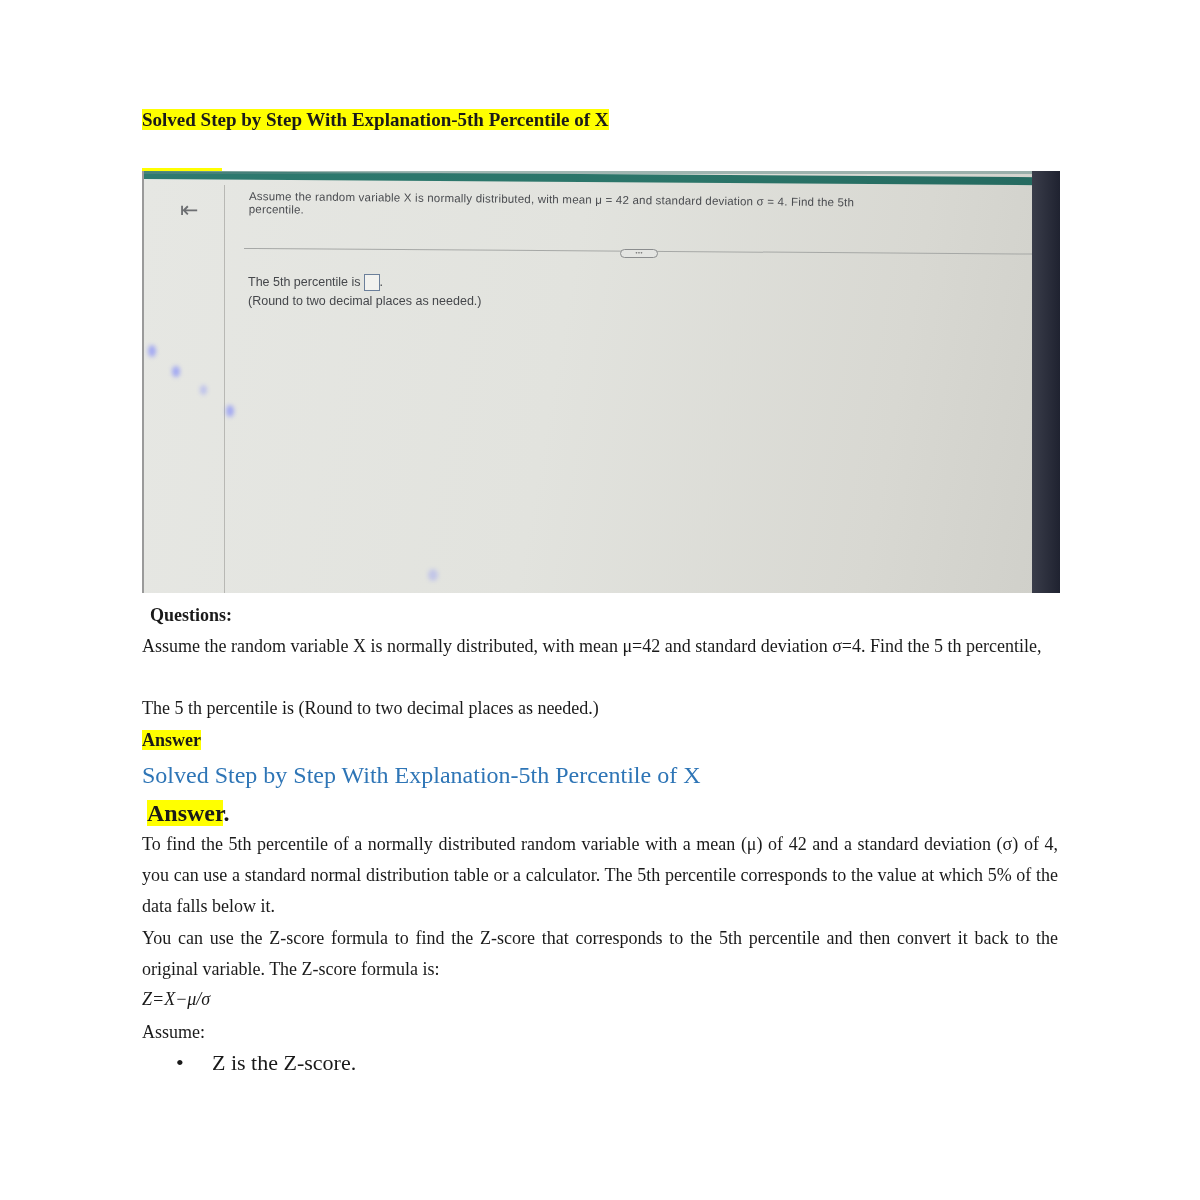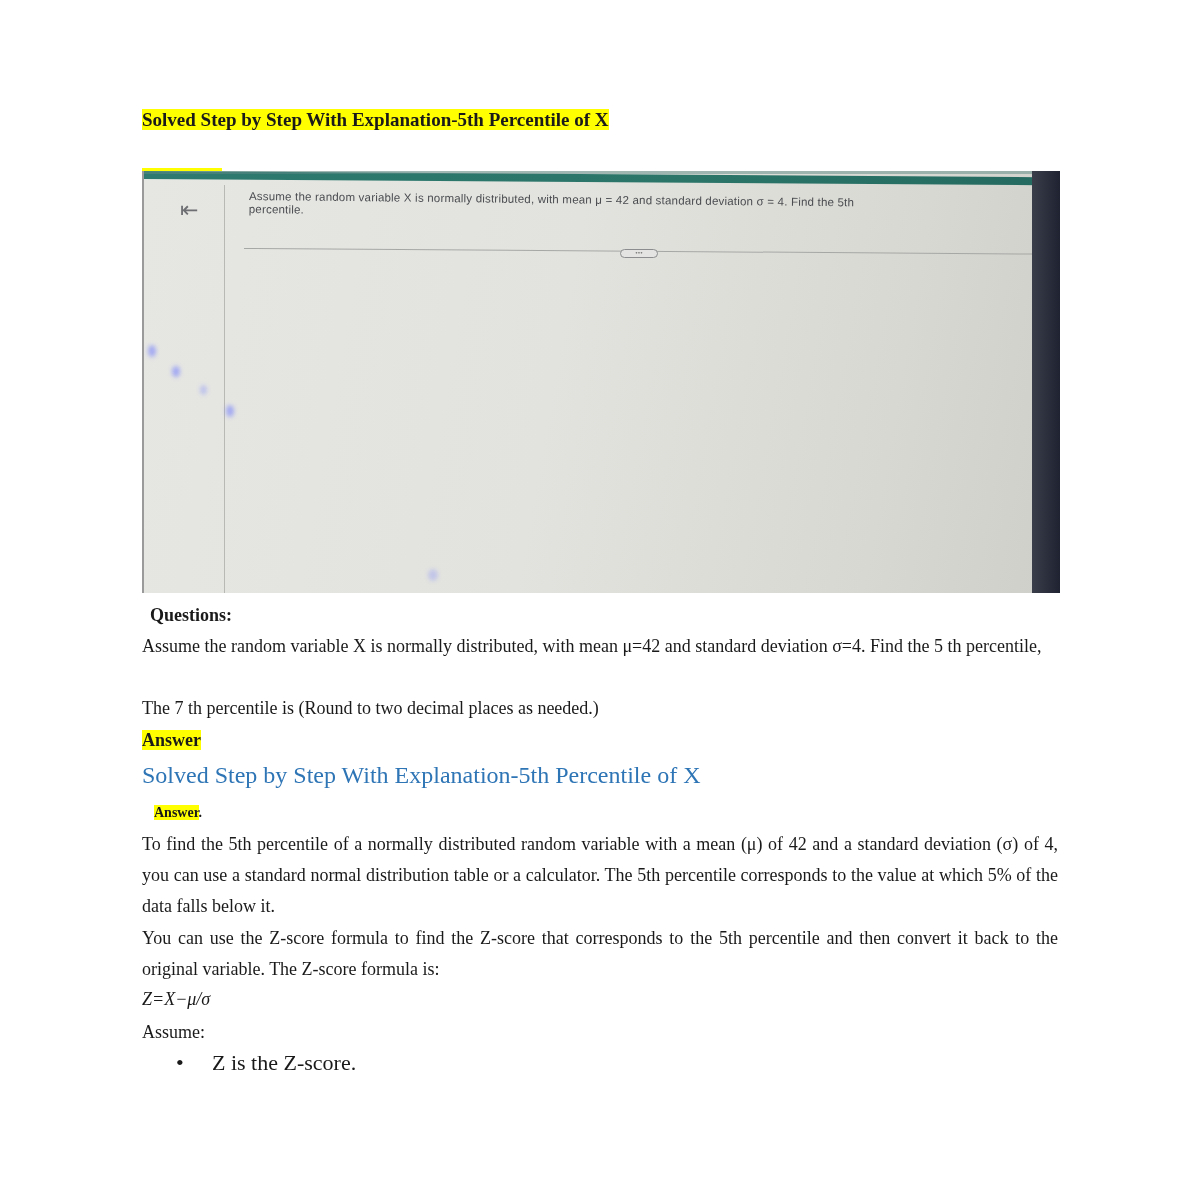--- a/index.html
+++ b/index.html
@@ -31,21 +31,21 @@
                      font-size: 12.5px; line-height: 19px; color: #45474b; }
   .photo .ans-box { display: inline-block; width: 14px; height: 15px; border: 1px solid #6b7f9a; vertical-align: middle; margin-left: 3px; background: #f2f2ef; }
   .photo .glare { position: absolute; border-radius: 50%; background: rgba(110,120,255,0.55); filter: blur(2px); }
 
   .s-questions { position: absolute; top: 603px; left: 8px; font-weight: bold; font-size: 18px; line-height: 24px; }
   .para { position: absolute; left: 0; width: 916px; font-size: 18px; line-height: 31px; text-align: justify; }
   .q-para { top: 631px; }
   .q-line3 { top: 693px; }
   .answer1 { position: absolute; top: 729px; left: 0; font-weight: bold; font-size: 18px; line-height: 22px; }
   .blue-head { position: absolute; top: 759px; left: 0; font-size: 24px; line-height: 32px; color: #2e75b6; }
-  .answer2 { position: absolute; top: 802px; left: 12px; font-weight: bold; font-size: 14px; line-height: 22px; }
+  .answer2 { position: absolute; top: 802px; left: 5px; font-weight: bold; font-size: 24px; line-height: 22px; }
   .a-para1 { top: 829px; }
   .a-para2 { top: 923px; }
   .formula { position: absolute; top: 987px; left: 0; font-style: italic; font-size: 18px; line-height: 24px; text-align: right; }
   .where { position: absolute; top: 1020px; left: 0; font-size: 18px; line-height: 24px; }
   .bullet { position: absolute; top: 1051px; left: 34px; font-size: 22px; line-height: 24px; }
   .bullet .dot { display: inline-block; width: 36px; }
 </style>
 </head>
 <body>
 
@@ -57,31 +57,37 @@
     <div class="topbar"></div>
     <div class="topbar-shade"></div>
     <div class="side-divider"></div>
     <div class="back-icon">⇤</div>
     <div class="q-text">
       <div>Assume the random variable X is normally distributed, with mean μ = 42 and standard deviation σ = 4. Find the 5th</div>
       <div>percentile.</div>
     </div>
     <div class="divider"></div>
     <div class="dots-btn">•••</div>
+    <div class="ans-text">
+      <div>
+        <span>The 5th percentile is</span><span class="ans-box"></span><span>.</span>
+      </div>
+      <div>(Round to two decimal places as needed.)</div>
+    </div>
     <div class="glare" style="left:4px;top:174px;width:8px;height:12px;"></div>
     <div class="glare" style="left:28px;top:195px;width:8px;height:11px;"></div>
     <div class="glare" style="left:56px;top:214px;width:7px;height:10px;opacity:.6;"></div>
     <div class="glare" style="left:82px;top:234px;width:8px;height:12px;"></div>
     <div class="glare" style="left:284px;top:398px;width:10px;height:12px;opacity:.5;"></div>
     <div class="right-edge"></div>
   </div>
 
   <div class="s-questions">Questions:</div>
   <div class="para q-para">Assume the random variable X is normally distributed, with mean μ=42 and standard deviation σ=4. Find the 5 th percentile,</div>
-  <div class="para q-line3">The 7 th percentile is (Round to two decimal places as needed.)</div>
+  <div class="para q-line3">The 5 th percentile is (Round to two decimal places as needed.)</div>
 
   <div class="answer1"><span class="hl">Answer</span></div>
   <div class="blue-head">Solved Step by Step With  Explanation-5th Percentile of X</div>
   <div class="answer2"><span class="hl">Answer</span><span>.</span></div>
 
   <div class="para a-para1">To find the 5th percentile of a normally distributed random variable with a mean (μ) of 42 and a standard deviation (σ) of 4, you can use a standard normal distribution table or a calculator. The 5th percentile corresponds to the value at which 5% of the data falls below it.</div>
   <div class="para a-para2">You can use the Z-score formula to find the Z-score that corresponds to the 5th percentile and then convert it back to the original variable. The Z-score formula is:</div>
   <div class="formula">Z=X−μ/σ</div>
   <div class="where">Assume:</div>
   <div class="bullet"><span class="dot">•</span><span>Z is the Z-score.</span></div>

